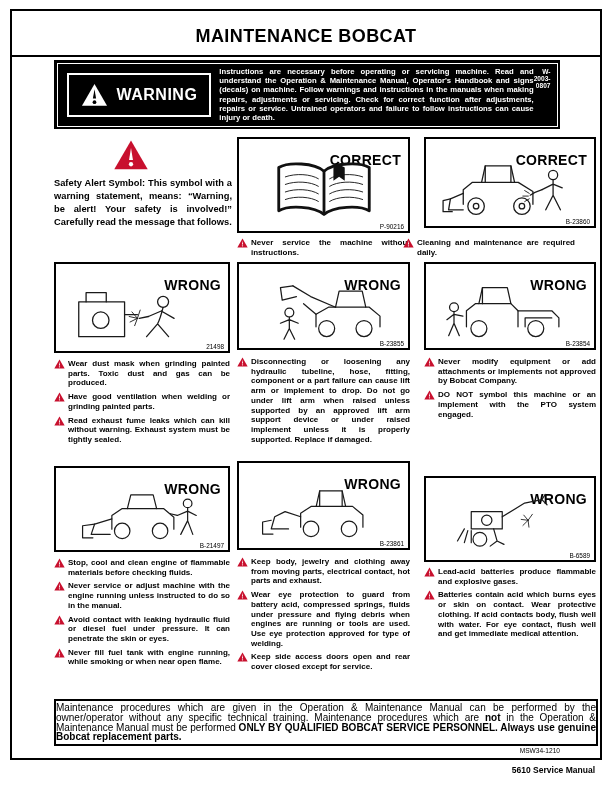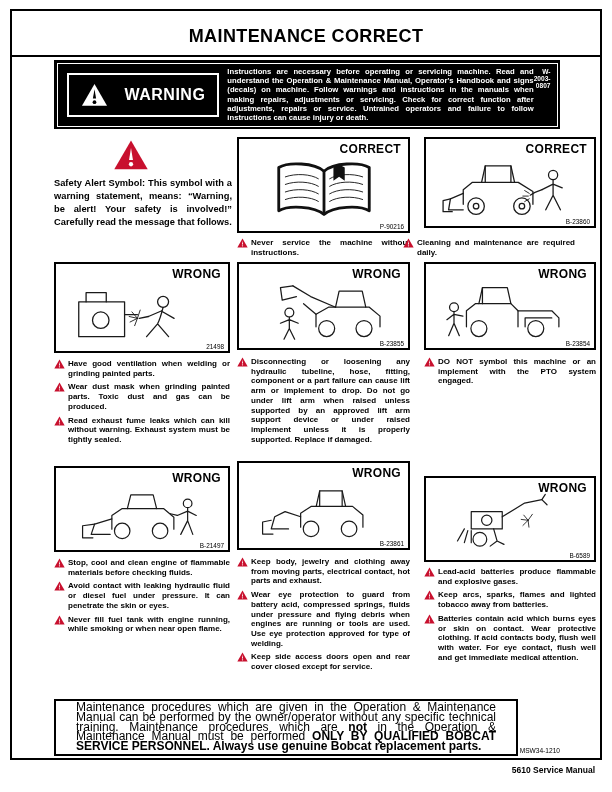--- a/index.html
+++ b/index.html
@@ -3,36 +3,36 @@
 <meta charset="utf-8">
 <style>
 *{margin:0;padding:0;box-sizing:border-box}
 body{font-family:"Liberation Sans",sans-serif;background:#fff}
 .sheet{position:relative;width:612px;height:792px;background:#fff;color:#000;overflow:hidden}
 .page-border{position:absolute;left:10px;top:9px;width:592px;height:751px;border:2px solid #000;pointer-events:none}
 .title{position:absolute;top:26px;left:0;width:100%;text-align:center;font-size:18px;font-weight:bold;letter-spacing:.4px}
 .title-rule{position:absolute;left:10px;top:55px;width:592px;height:0;border-top:2px solid #000}
 .warnbox{position:absolute;left:54px;top:60px;width:506px;height:69px;background:#000;padding:2.5px}
 .warnbox-inner{width:100%;height:100%;border:1.2px solid #fff;display:flex;align-items:center;gap:8px;padding:3px 6px}
-.warn-label-box{flex:0 0 auto;display:flex;align-items:center;gap:17px;border:2.5px solid #fff;padding:8px 12px;margin-left:3px}
+.warn-label-box{flex:0 0 auto;display:flex;align-items:center;gap:9px;border:2.5px solid #fff;padding:8px 12px;margin-left:3px}
 .warn-label{color:#fff;font-size:16px;font-weight:bold;letter-spacing:.5px}
 .warn-right{flex:1;display:flex;flex-direction:row;justify-content:center}
 .warn-text{color:#fff;font-size:7.7px;font-weight:bold;line-height:9.2px;text-align:justify}
 .warn-code{color:#fff;font-size:6.6px;font-weight:bold;text-align:right;margin-top:1px}
 .big-tri{position:absolute;left:113px;top:139px;width:36px;height:32px}
 .sa-text{position:absolute;left:54px;top:177px;width:178px;font-size:9.3px;font-weight:bold;line-height:13px;text-align:justify}
 .panel{position:absolute;border:2px solid #000;background:#fff}
-.panel-label{position:absolute;top:3px;right:7px;font-size:12px;font-weight:bold;letter-spacing:.3px}
+.panel-label{position:absolute;top:13px;right:7px;font-size:14px;font-weight:bold;letter-spacing:.3px}
 .photo-code{position:absolute;bottom:1px;right:4px;font-size:6.4px}
 .illus{position:absolute;left:50%;bottom:7px;transform:translateX(-50%)}
 .caps{position:absolute;display:flex;flex-direction:column;gap:4px}
 .cap{display:flex;align-items:flex-start;gap:3px}
 .cap-tri{flex:0 0 11px;width:11px;height:10px;margin-top:0}
 .cap p{flex:1;font-size:8px;font-weight:bold;line-height:9.7px;text-align:justify}
-.notebox{position:absolute;left:54px;top:699px;width:464px;min-height:44px;border:2px solid #000;padding:2px 20px;font-size:12px;line-height:9.8px;text-align:justify}
+.notebox{position:absolute;left:54px;top:699px;width:544px;min-height:44px;border:2px solid #000;padding:2px 0;font-size:10px;line-height:9.8px;text-align:justify}
 .notebox .b{font-weight:bold}
 .note-code{position:absolute;left:54px;top:747px;width:506px;text-align:right;font-size:6.6px}
 .footer-page{position:absolute;top:765px;left:0;width:100%;text-align:center;font-size:8.5px}
 .footer-manual{position:absolute;top:765px;right:17px;font-size:8.5px;font-weight:bold}
 .line{fill:none;stroke:#1a1a1a;stroke-width:1.4;stroke-linecap:round;stroke-linejoin:round}
 .thin{fill:none;stroke:#1a1a1a;stroke-width:1;stroke-linecap:round}
 </style>
 </head>
 <body>
 
@@ -46,21 +46,21 @@
     <symbol id="tri-white" viewBox="0 0 20 18">
       <path d="M10 0.8 L19.4 17 H0.6 Z" fill="#fff"></path>
       <path d="M10 4.6 L11.2 11.6 H8.8 Z" fill="#000"></path>
       <circle cx="10" cy="14.4" r="1.4" fill="#000"></circle>
     </symbol>
   </defs>
 </svg>
 
 <div class="sheet">
   <div class="page-border"></div>
-  <h1 class="title">MAINTENANCE CORRECT</h1>
+  <h1 class="title">MAINTENANCE BOBCAT</h1>
   <div class="title-rule"></div>
 
   <div class="warnbox">
     <div class="warnbox-inner">
       <div class="warn-label-box">
         <svg width="27" height="24">
             <use href="#tri-white"></use>
           </svg>
         <span class="warn-label">WARNING</span>
       </div>
@@ -154,27 +154,27 @@
         <path d="M70 44 l-6 -7 M70 44 l-9 -2 M70 44 l-8 4 M70 44 l-3 8 M70 44 l3 -9"></path>
       </g>
     </svg>
     <span class="photo-code">21498</span>
   </section>
   <div class="caps" style="left:54px;top:359px;width:176px">
     <div class="cap">
       <svg class="cap-tri">
           <use href="#tri-red"></use>
         </svg>
+      <p>Wear dust mask when grinding painted parts. Toxic dust and gas can be produced.</p>
+    </div>
+    <div class="cap">
+      <svg class="cap-tri">
+          <use href="#tri-red"></use>
+        </svg>
       <p>Have good ventilation when welding or grinding painted parts.</p>
-    </div>
-    <div class="cap">
-      <svg class="cap-tri">
-          <use href="#tri-red"></use>
-        </svg>
-      <p>Wear dust mask when grinding painted parts. Toxic dust and gas can be produced.</p>
     </div>
     <div class="cap">
       <svg class="cap-tri">
           <use href="#tri-red"></use>
         </svg>
       <p>Read exhaust fume leaks which can kill without warning. Exhaust system must be tightly sealed.</p>
     </div>
   </div>
 
   <section class="panel" style="left:237px;top:262px;width:173px;height:88px">
@@ -217,20 +217,26 @@
         <path d="M12 39 V52 M12 42 L4 48 M12 42 L22 44 M12 52 L6 66 M12 52 L18 66"></path>
       </g>
     </svg>
     <span class="photo-code">B-23854</span>
   </section>
   <div class="caps" style="left:424px;top:357px;width:172px">
     <div class="cap">
       <svg class="cap-tri">
           <use href="#tri-red"></use>
         </svg>
+      <p>Never modify equipment or add attachments or implements not approved by Bobcat Company.</p>
+    </div>
+    <div class="cap">
+      <svg class="cap-tri">
+          <use href="#tri-red"></use>
+        </svg>
       <p>DO NOT symbol this machine or an implement with the PTO system engaged.</p>
     </div>
   </div>
 
   <section class="panel" style="left:54px;top:466px;width:176px;height:86px">
     <span class="panel-label">WRONG</span>
     <svg class="illus" width="150" height="62" viewBox="0 0 150 72">
       <g class="line">
         <circle cx="52" cy="58" r="9"></circle>
           <circle cx="96" cy="58" r="9"></circle>
@@ -249,20 +255,26 @@
     <div class="cap">
       <svg class="cap-tri">
           <use href="#tri-red"></use>
         </svg>
       <p>Stop, cool and clean engine of flammable materials before checking fluids.</p>
     </div>
     <div class="cap">
       <svg class="cap-tri">
           <use href="#tri-red"></use>
         </svg>
+      <p>Never service or adjust machine with the engine running unless instructed to do so in the manual.</p>
+    </div>
+    <div class="cap">
+      <svg class="cap-tri">
+          <use href="#tri-red"></use>
+        </svg>
       <p>Avoid contact with leaking hydraulic fluid or diesel fuel under pressure. It can penetrate the skin or eyes.</p>
     </div>
     <div class="cap">
       <svg class="cap-tri">
           <use href="#tri-red"></use>
         </svg>
       <p>Never fill fuel tank with engine running, while smoking or when near open flame.</p>
     </div>
   </div>
 
@@ -324,26 +336,20 @@
     <div class="cap">
       <svg class="cap-tri">
           <use href="#tri-red"></use>
         </svg>
       <p>Lead-acid batteries produce flammable and explosive gases.</p>
     </div>
     <div class="cap">
       <svg class="cap-tri">
           <use href="#tri-red"></use>
         </svg>
-      <p>Keep arcs, sparks, flames and lighted tobacco away from batteries.</p>
-    </div>
-    <div class="cap">
-      <svg class="cap-tri">
-          <use href="#tri-red"></use>
-        </svg>
       <p>Batteries contain acid which burns eyes or skin on contact. Wear protective clothing. If acid contacts body, flush well with water. For eye contact, flush well and get immediate medical attention.</p>
     </div>
   </div>
 
   <div class="notebox">
     <span><span>Maintenance procedures which are given in the Operation &amp; Maintenance Manual can be performed by the owner/operator without any specific technical training. Maintenance procedures which are </span><span class="b">not</span><span> in the Operation &amp; Maintenance Manual must be performed </span><span class="b">ONLY BY QUALIFIED BOBCAT SERVICE PERSONNEL. Always use genuine Bobcat replacement parts.</span></span>
   </div>
   <div class="note-code">MSW34-1210</div>
 
   <div class="footer-manual">5610 Service Manual</div>

